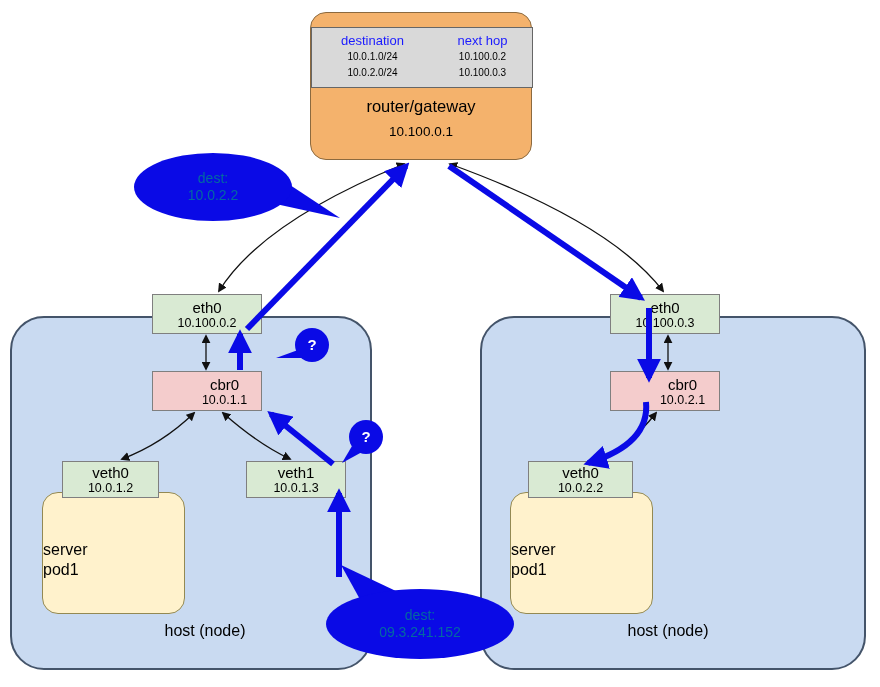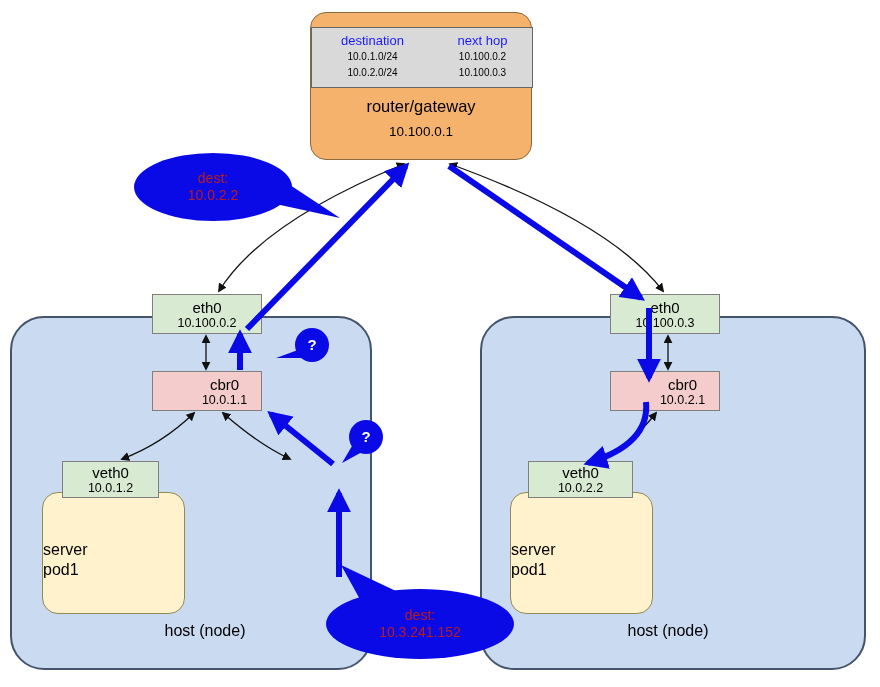--- a/index.html
+++ b/index.html
@@ -46,21 +46,21 @@
   .rt-col { text-align:center; }
   .rt-col.c1 { width:55%; }
   .rt-col.c2 { width:45%; }
   .rt-head { font-size:13px; line-height:17px; color:#1a1aff; }
   .rt-cell { font-size:10px; line-height:16px; color:#000; }
   .rtitle { margin-top:9px; text-align:center; font-size:16.5px; color:#000000; }
   .rip    { margin-top:8px; text-align:center; font-size:13.5px; color:#000; }
 
   
   #arrows-over { z-index:5; }
-  .btext { position:absolute; z-index:6; color:#b91c1c; text-align:center; font-size:14px; line-height:17px; }
+  .btext { position:absolute; z-index:6; color:#0369a1; text-align:center; font-size:14px; line-height:17px; }
   #btext-top    { left:134px; top:170px; width:158px; }
   #btext-bottom { left:326px; top:607px; width:188px; }
   .qmark { position:absolute; z-index:6; color:#fff; text-align:center; font-size:15px; font-weight:bold; width:20px; }
   #q1 { left:302px; top:336px; }
   #q2 { left:356px; top:428px; }
 
   .thinline { stroke:#111; stroke-width:1.3; fill:none; }
   .bluearrow { stroke:#0a0ae6; stroke-width:6; fill:none; }
   .bluefill { fill:#0a0ae6; }
 </style>
@@ -103,20 +103,24 @@
     <div class="ifname">eth0</div>
     <div class="ifip">10.100.0.2</div>
   </div>
   <div class="ifbox pink" id="cbr0-left">
     <div class="ifname">cbr0</div>
     <div class="ifip">10.0.1.1</div>
   </div>
   <div class="ifbox green" id="veth0-left">
     <div class="ifname">veth0</div>
     <div class="ifip">10.0.1.2</div>
+  </div>
+  <div class="ifbox green" id="veth1-left">
+    <div class="ifname">veth1</div>
+    <div class="ifip">10.0.1.3</div>
   </div>
   <div class="ifbox green" id="eth0-right">
     <div class="ifname">eth0</div>
     <div class="ifip">10.100.0.3</div>
   </div>
   <div class="ifbox pink" id="cbr0-right">
     <div class="ifname">cbr0</div>
     <div class="ifip">10.0.2.1</div>
   </div>
   <div class="ifbox green" id="veth0-right">
@@ -175,18 +179,18 @@
       <circle class="bluefill" cx="366" cy="437" r="17"></circle>
     </g>
   </svg>
 
   <div class="btext" id="btext-top">
     <div>dest:</div>
     <div>10.0.2.2</div>
   </div>
   <div class="btext" id="btext-bottom">
     <div>dest:</div>
-    <div>10.3.241.152</div>
+    <div>09.3.241.152</div>
   </div>
   <div class="qmark" id="q1">?</div>
   <div class="qmark" id="q2">?</div>
 
 </div>
 
 </body></html>

